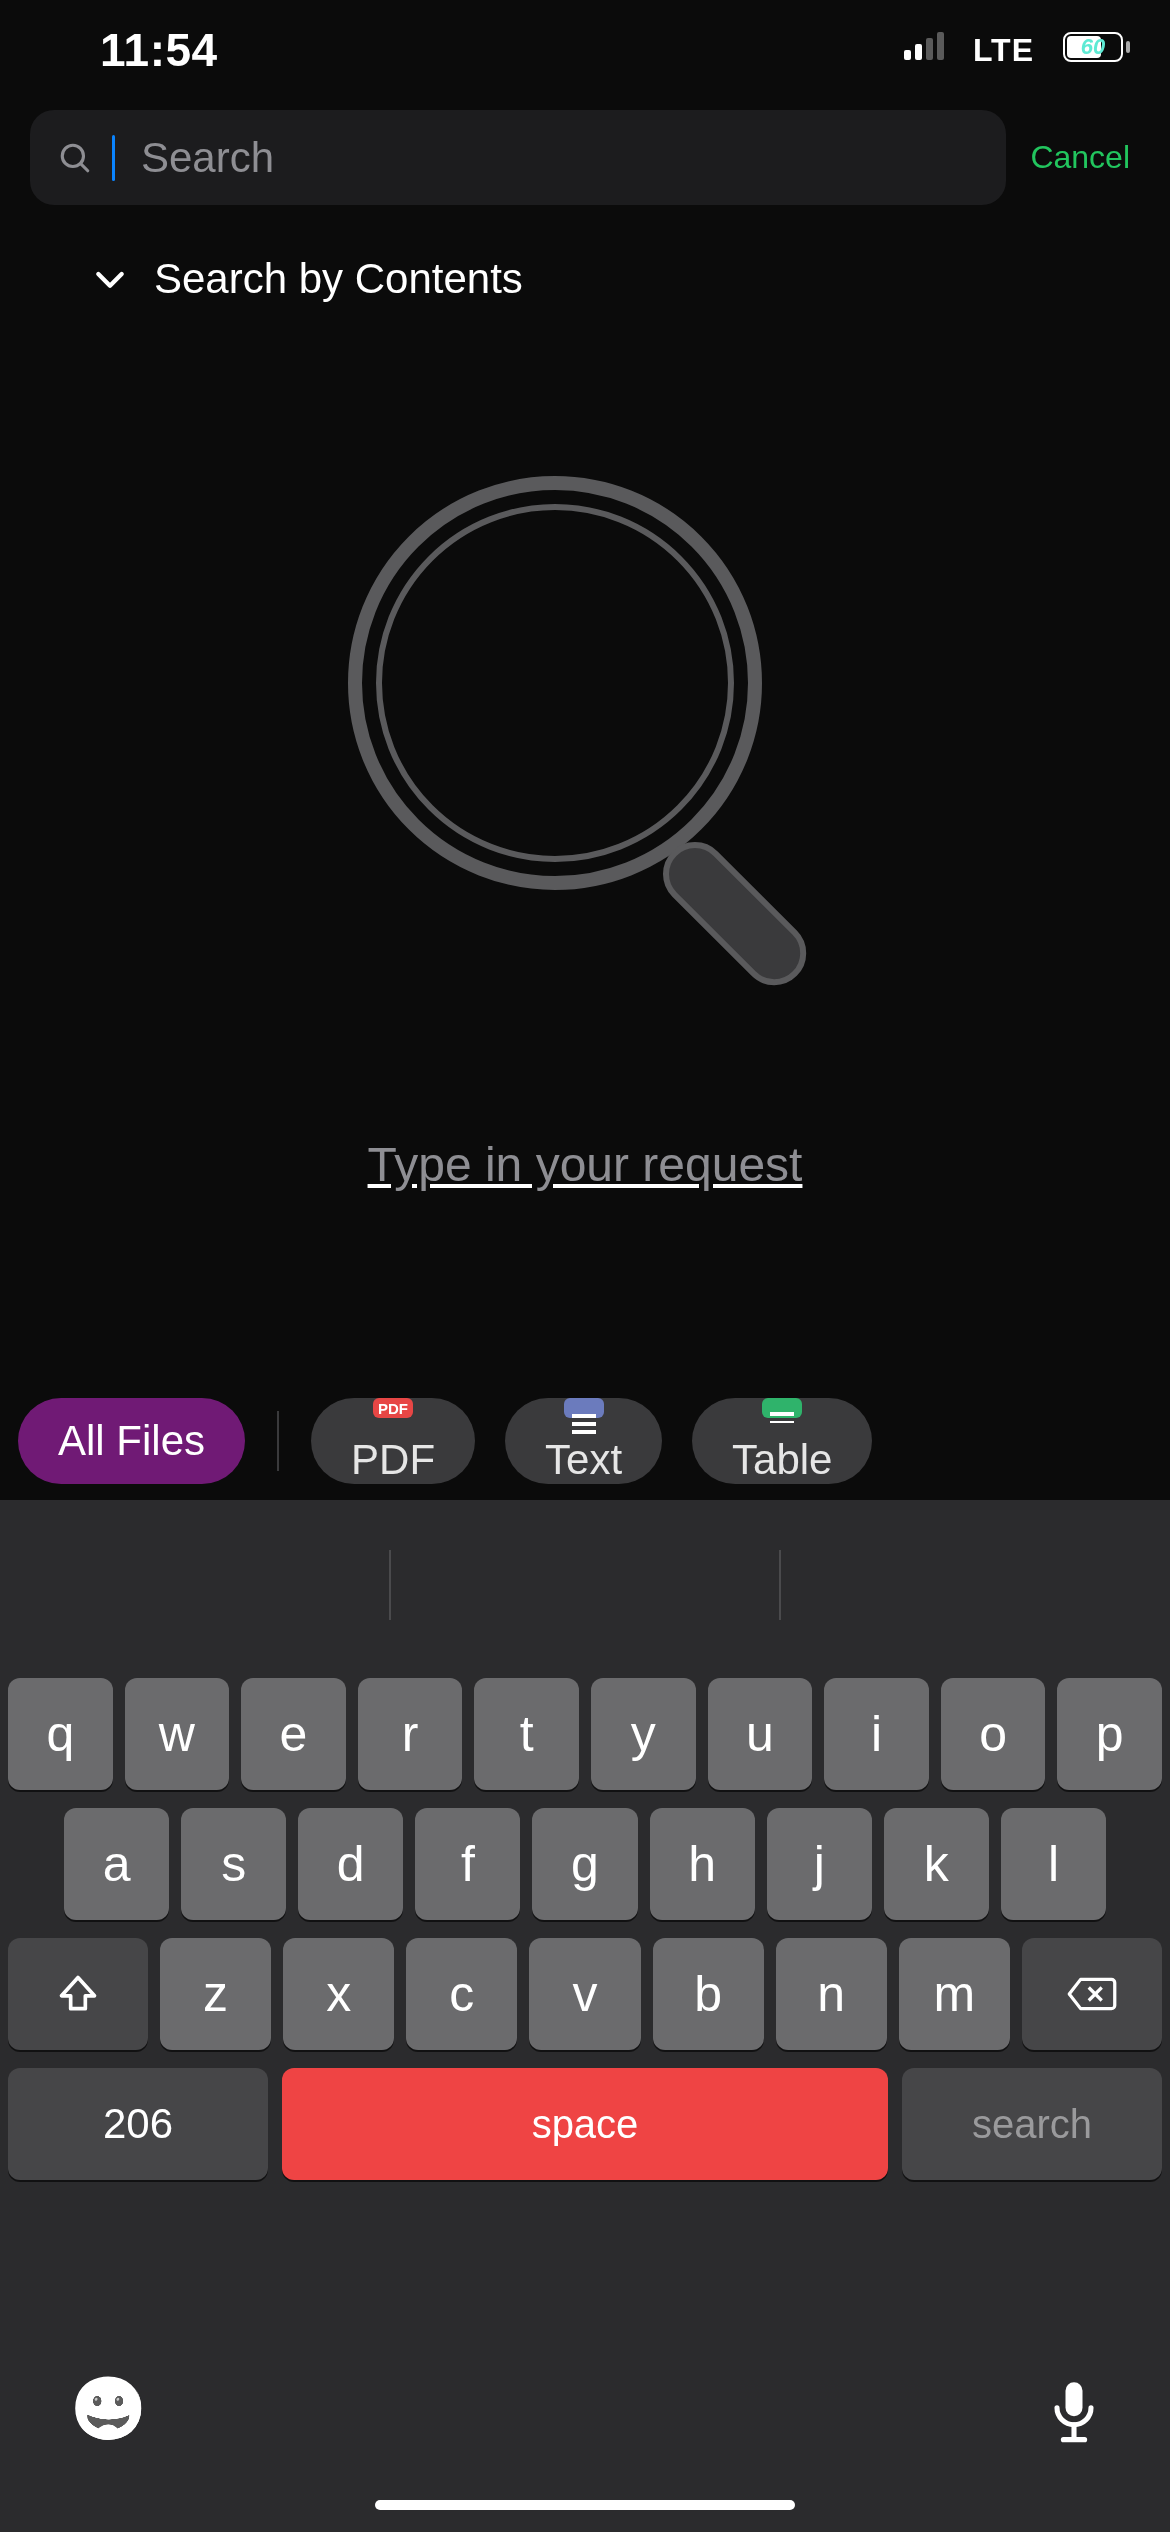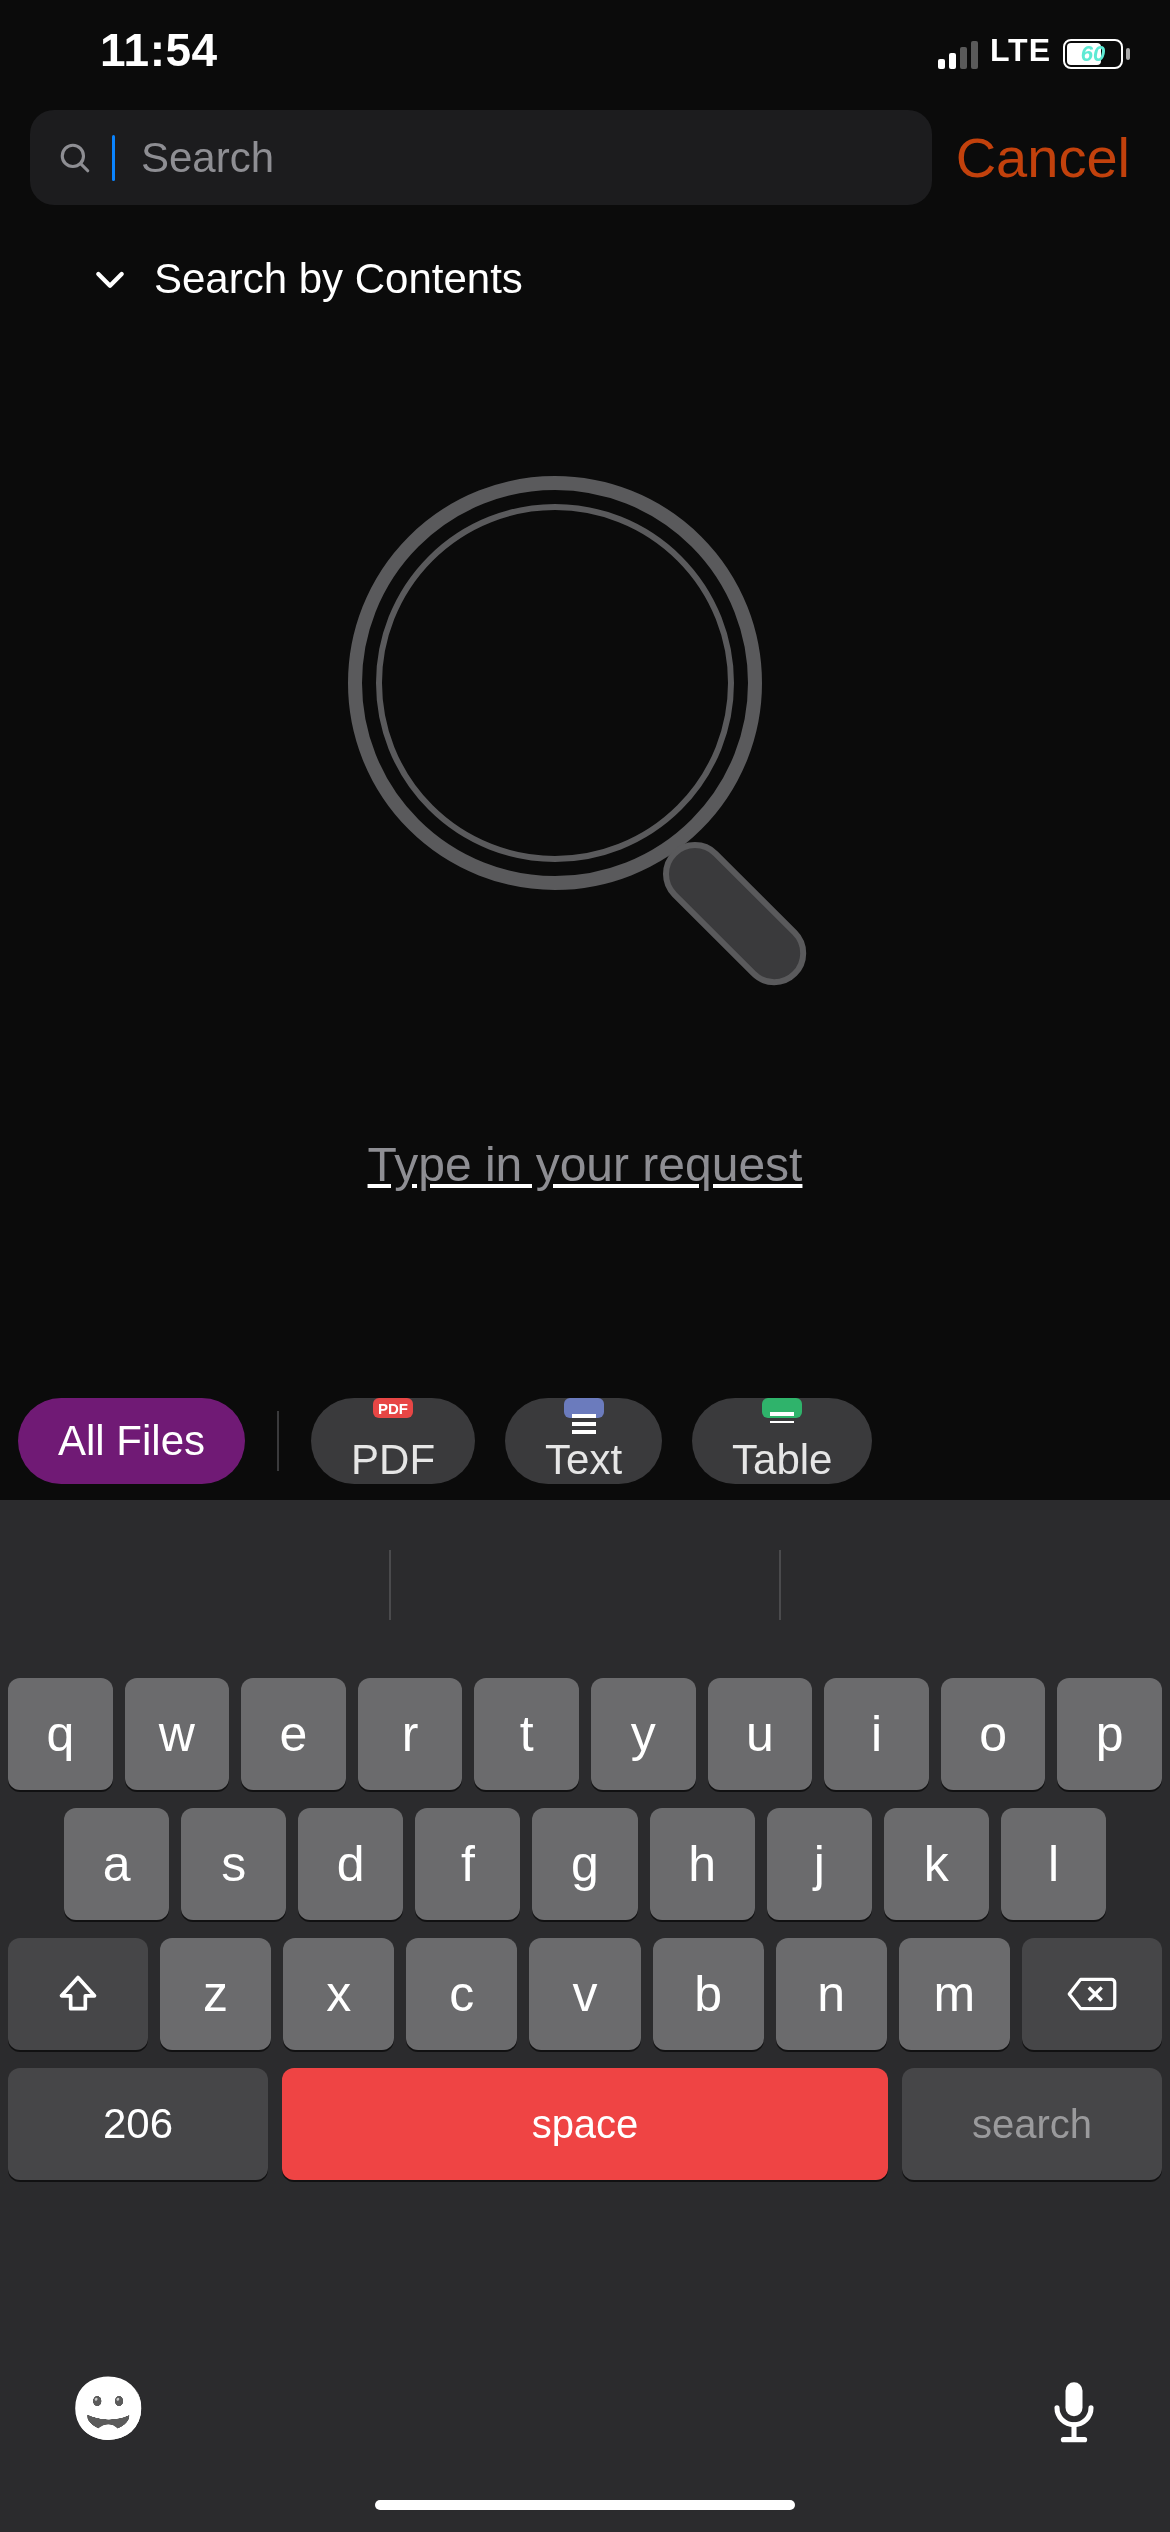--- a/index.html
+++ b/index.html
@@ -1,39 +1,39 @@
 <!DOCTYPE html>
 <html><head>
 <meta charset="utf-8">
 <style>
   * { margin: 0; padding: 0; box-sizing: border-box; -webkit-font-smoothing: antialiased; }
   html, body { width: 1170px; height: 2532px; background: #0b0b0b; font-family: -apple-system, "SF Pro Text", "Helvetica Neue", Arial, sans-serif; color: #fff; overflow: hidden; }
 
   
   .status-bar { position: relative; height: 100px; width: 100%; display: flex; align-items: center; justify-content: space-between; padding: 0 40px 0 100px; }
   .status-time { font-size: 46px; font-weight: 600; letter-spacing: 0.5px; }
-  .status-right { display: flex; align-items: flex-end; gap: 12px; }
+  .status-right { display: flex; align-items: flex-start; gap: 29px; }
   .signal { display: flex; align-items: flex-end; gap: 4px; height: 28px; }
   .signal .bar { width: 7px; border-radius: 2px; background: #5a5a5a; }
   .signal .bar.on { background: #fff; }
   .signal .b1 { height: 10px; } .signal .b2 { height: 16px; } .signal .b3 { height: 22px; } .signal .b4 { height: 28px; }
   .lte { font-size: 32px; font-weight: 600; letter-spacing: 1px; }
   .battery { display: flex; align-items: center; gap: 3px; }
   .battery-body { width: 60px; height: 30px; border: 2.5px solid #fff; border-radius: 8px; position: relative; overflow: hidden; display:flex; align-items:center; }
   .battery-fill { position: absolute; left: 2px; top: 2px; bottom: 2px; background: #fff; border-radius: 4px; width: 60%; }
   .battery-pct { position: relative; z-index: 1; width:100%; text-align:center; font-size: 22px; font-weight: 700; color: #5eead4; font-style: italic; }
   .battery-tip { width: 4px; height: 12px; background: #a9a9a9; border-radius: 2px; }
 
   
   .search-header { display:flex; align-items:center; gap: 24px; padding: 10px 30px 20px 30px; }
   .search-box { flex: 1; height: 95px; background: #1c1c1e; border-radius: 24px; display:flex; align-items:center; gap: 20px; padding: 0 28px; }
   .search-box .icon svg { display:block; }
   .search-box input { flex:1; background: transparent; border:none; outline:none; color:#fff; font-size: 42px; caret-color: #0a84ff; }
   .search-box input::placeholder { color: #8e8e93; }
-  .cancel { color: #c2410c; font-size: 56px; padding-right: 10px; }
+  .cancel { color: #22c55e; font-size: 32px; padding-right: 10px; }
 
   
   .sbc-row { display:flex; align-items:center; gap: 24px; padding: 30px 30px 0 90px; }
   .sbc-label { font-size: 42px; font-weight: 400; }
   .chev svg { display:block; }
 
   
   .empty { display:flex; flex-direction:column; align-items:center; margin-top: 150px; text-decoration: underline; }
   .empty-msg { margin-top: 120px; font-size: 48px; color: #8e8e93; font-weight: 400; }
 

